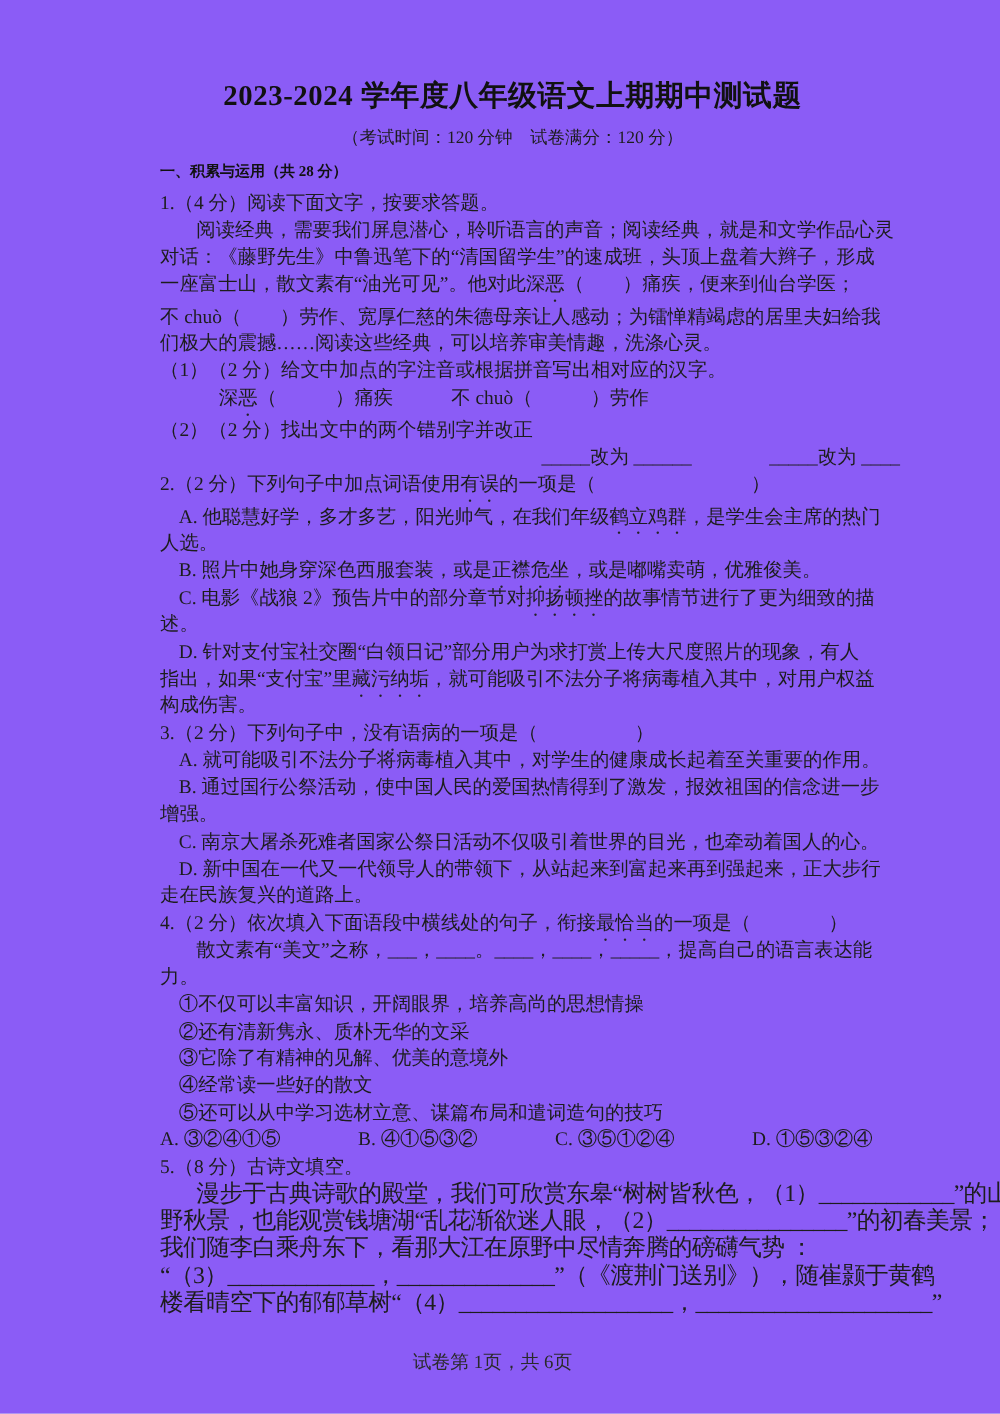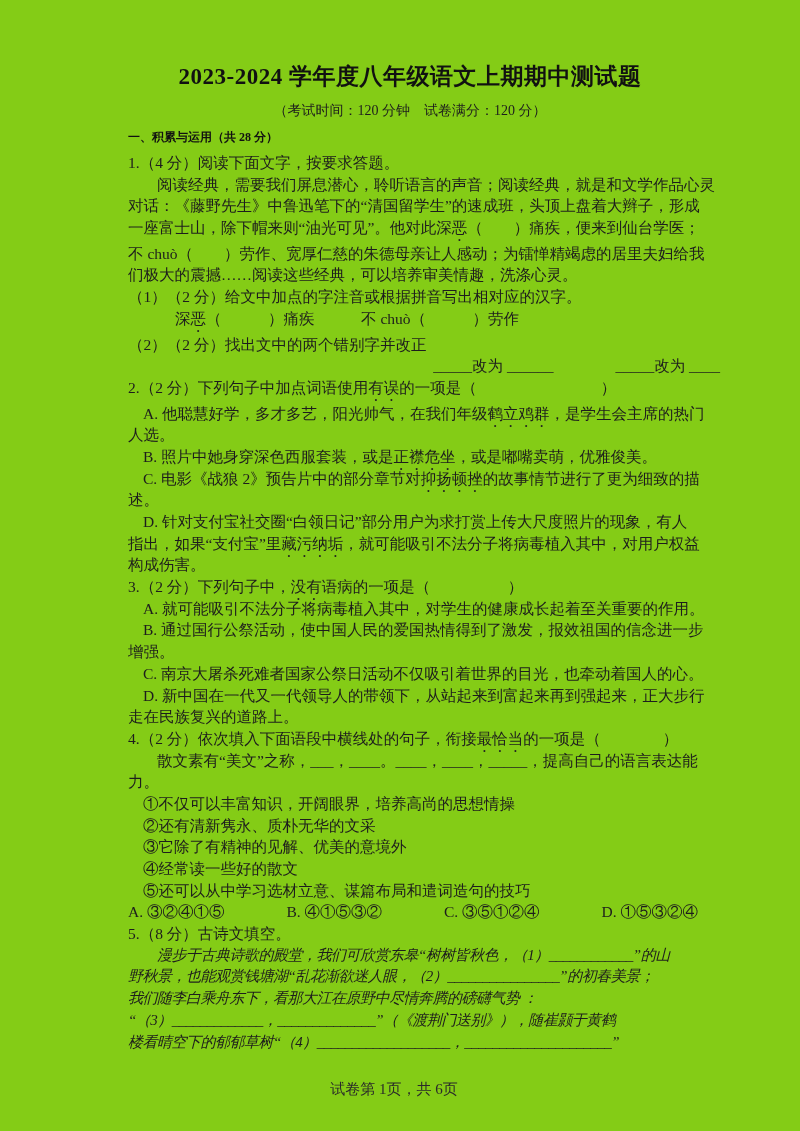--- a/index.html
+++ b/index.html
@@ -1,20 +1,20 @@
 <!DOCTYPE html>
 <html lang="zh"><head>
 <meta charset="utf-8">
 <style>
   html, body { margin: 0; padding: 0; background: #e9e9e9; }
   .page {
     width: 800px;
     height: 1131px;
     margin: 0 auto;
-    background: #84cc16;
+    background: #8b5cf6;
     position: relative;
     overflow: hidden;
     font-family: "Liberation Serif", "DejaVu Serif", serif;
     color: #1d1d1d;
     box-sizing: border-box;
   }
   .content {
     padding: 62px 80px 0 128px;
   }
   .title {
@@ -46,21 +46,21 @@
   .line {
     line-height: 21.7px;
     height: 21.7px;
     white-space: nowrap;
   }
   .ind1 { padding-left: 15px; }
   .ind2 { padding-left: 29px; }
   .ind3 { padding-left: 47px; }
   .ind4 { padding-left: 64px; text-align: right; }
   .gap  { margin-top: 4px; }
-  .kai  { font-style: italic; font-size: 15px; letter-spacing: -0.5px; }
+  .kai  { font-size: 19px; letter-spacing: -0.5px; }
   .em {
     -webkit-text-emphasis: filled dot #222;
     -webkit-text-emphasis-position: under right;
     text-emphasis: filled dot #222;
     text-emphasis-position: under right;
   }
   .footer {
     position: absolute;
     left: 0;
     right: 12px;
@@ -76,21 +76,21 @@
 
 <div class="page">
   <div class="content">
     <h1 class="title">2023-2024 学年度八年级语文上期期中测试题</h1>
     <div class="subtitle">（考试时间：120 分钟　试卷满分：120 分）</div>
     <div class="section">一、积累与运用（共 28 分）</div>
     <div class="body-lines" id="body-lines">
         <div class="line"><span>1.（4 分）阅读下面文字，按要求答题。</span></div>
         <div class="line ind2"><span>阅读经典，需要我们屏息潜心，聆听语言的声音；阅读经典，就是和文学作品心灵</span></div>
         <div class="line"><span>对话：《藤野先生》中鲁迅笔下的“清国留学生”的速成班，头顶上盘着大辫子，形成</span></div>
-        <div class="line"><span>一座富士山，除下帽来则“油光可见”。他对此深</span><span class="em">恶</span><span>（　　）痛疾，便来到仙台学医；</span></div>
+        <div class="line"><span>一座富士山，散文素有“油光可见”。他对此深</span><span class="em">恶</span><span>（　　）痛疾，便来到仙台学医；</span></div>
         <div class="line gap"><span>不 chuò（　　）劳作、宽厚仁慈的朱德母亲让人感动；为镭惮精竭虑的居里夫妇给我</span></div>
         <div class="line"><span>们极大的震撼……阅读这些经典，可以培养审美情趣，洗涤心灵。</span></div>
         <div class="line"><span>（1）（2 分）给文中加点的字注音或根据拼音写出相对应的汉字。</span></div>
         <div class="line ind3"><span>深</span><span class="em">恶</span><span>（　　　）痛疾　　　不 chuò（　　　）劳作</span></div>
         <div class="line gap"><span>（2）（2 分）找出文中的两个错别字并改正</span></div>
         <div class="line ind4"><span>_____改为 ______　　　　_____改为 ____</span></div>
         <div class="line"><span>2.（2 分）下列句子中加点词语使用</span><span class="em">有误</span><span>的一项是（　　　　　　　　）</span></div>
         <div class="line ind1 gap"><span>A. 他聪慧好学，多才多艺，阳光帅气，在我们年级</span><span class="em">鹤立鸡群</span><span>，是学生会主席的热门</span></div>
         <div class="line"><span>人选。</span></div>
         <div class="line ind1"><span>B. 照片中她身穿深色西服套装，或是</span><span class="em">正襟危坐</span><span>，或是嘟嘴卖萌，优雅俊美。</span></div>

